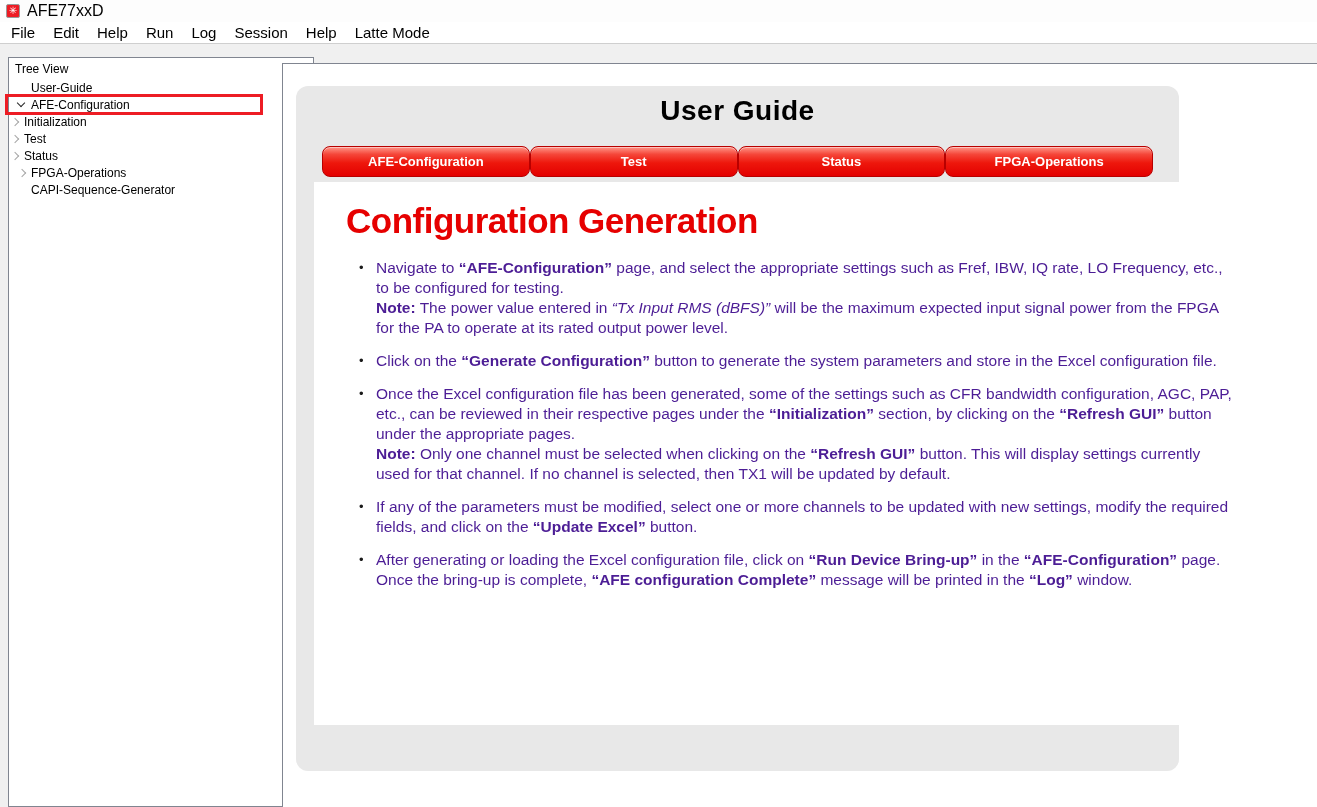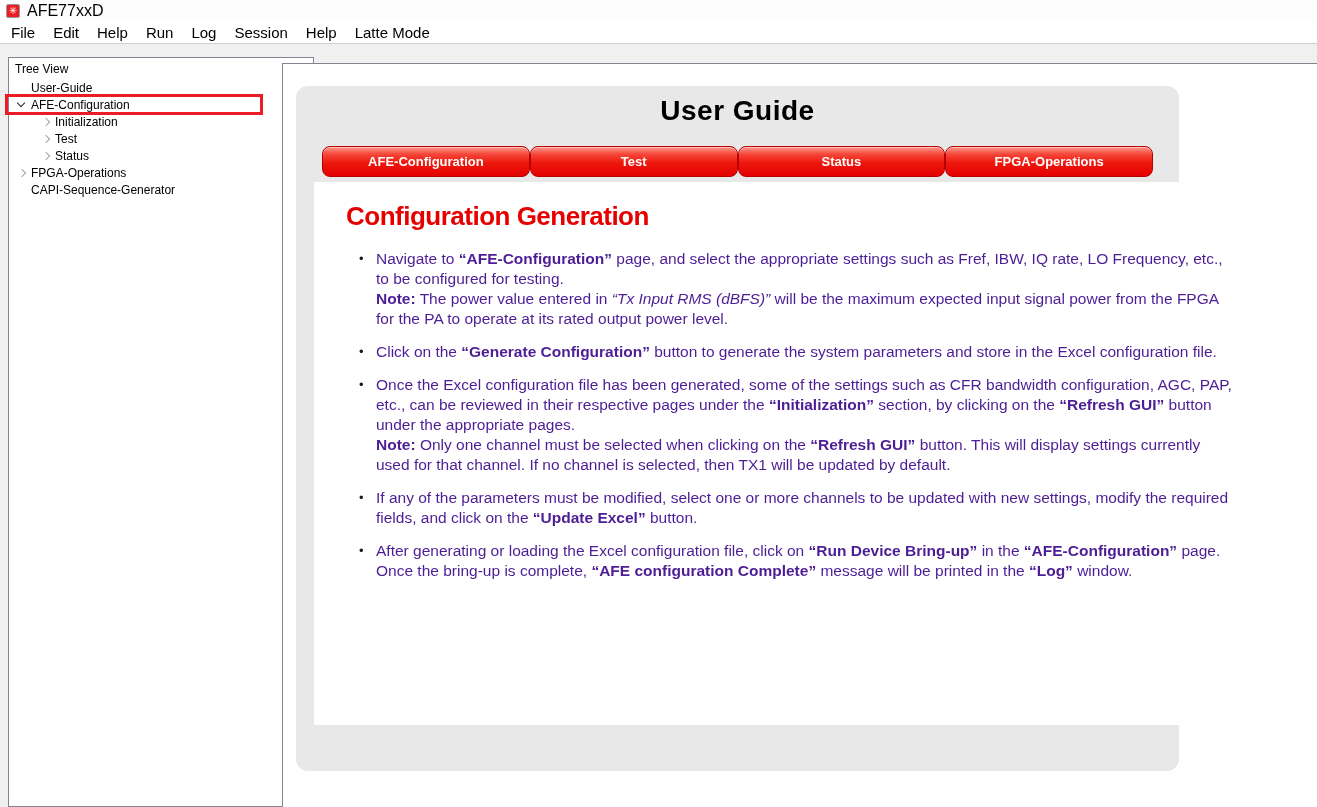--- a/index.html
+++ b/index.html
@@ -35,21 +35,21 @@
 
   
   .sidebar{
     position:absolute; left:8px; top:57px; width:306px; height:750px;
     background:#fff; border:1px solid var(--border-grey,#808590);
   }
   .sidebar-title{ position:absolute; left:6px; top:4px; font-size:12px; }
   .tree-list{ position:absolute; left:0; top:21px; right:17px; }
   .tree-row{ display:flex; align-items:center; height:17px; font-size:12px; cursor:default; }
   .tree-row.lvl1{ padding-left:7px; }
-  .tree-row.lvl2{ padding-left:31px; }
+  .tree-row.lvl2{ }
   .chev{ display:inline-flex; width:15px; flex:none; align-items:center; justify-content:flex-start; padding-left:2px; }
   .chev-collapsed::before{
     content:""; display:inline-block; width:5px; height:5px;
     border-top:1px solid #a6a6a6; border-right:1px solid #a6a6a6;
     transform:rotate(45deg); margin-left:1px;
   }
   .chev-expanded::before{
     content:""; display:inline-block; width:5px; height:5px;
     border-top:1.5px solid #262626; border-right:1.5px solid #262626;
     transform:rotate(135deg); margin-bottom:3px;
@@ -86,21 +86,21 @@
     color:#fff; font-weight:bold; font-size:13px;
     font-family:"Liberation Sans","DejaVu Sans",sans-serif;
     cursor:pointer;
   }
   .content-white{
     position:absolute; left:18px; top:96px; width:959px; height:543px;
     background:#fff; overflow:hidden;
   }
   .section-heading{
     margin:19px 0 0 32px;
-    font-size:26px; font-weight:bold; color:var(--accent,#e60000);
+    font-size:35px; font-weight:bold; color:var(--accent,#e60000);
     letter-spacing:-0.5px;
   }
   .bullet-list{
     list-style:none;
     margin-top:17px; margin-left:62px; width:858px;
   }
   .bullet-list li{
     position:relative; margin-bottom:13px;
     font-size:15.5px; line-height:20px; color:#4c1d95;
     white-space:pre-wrap;

